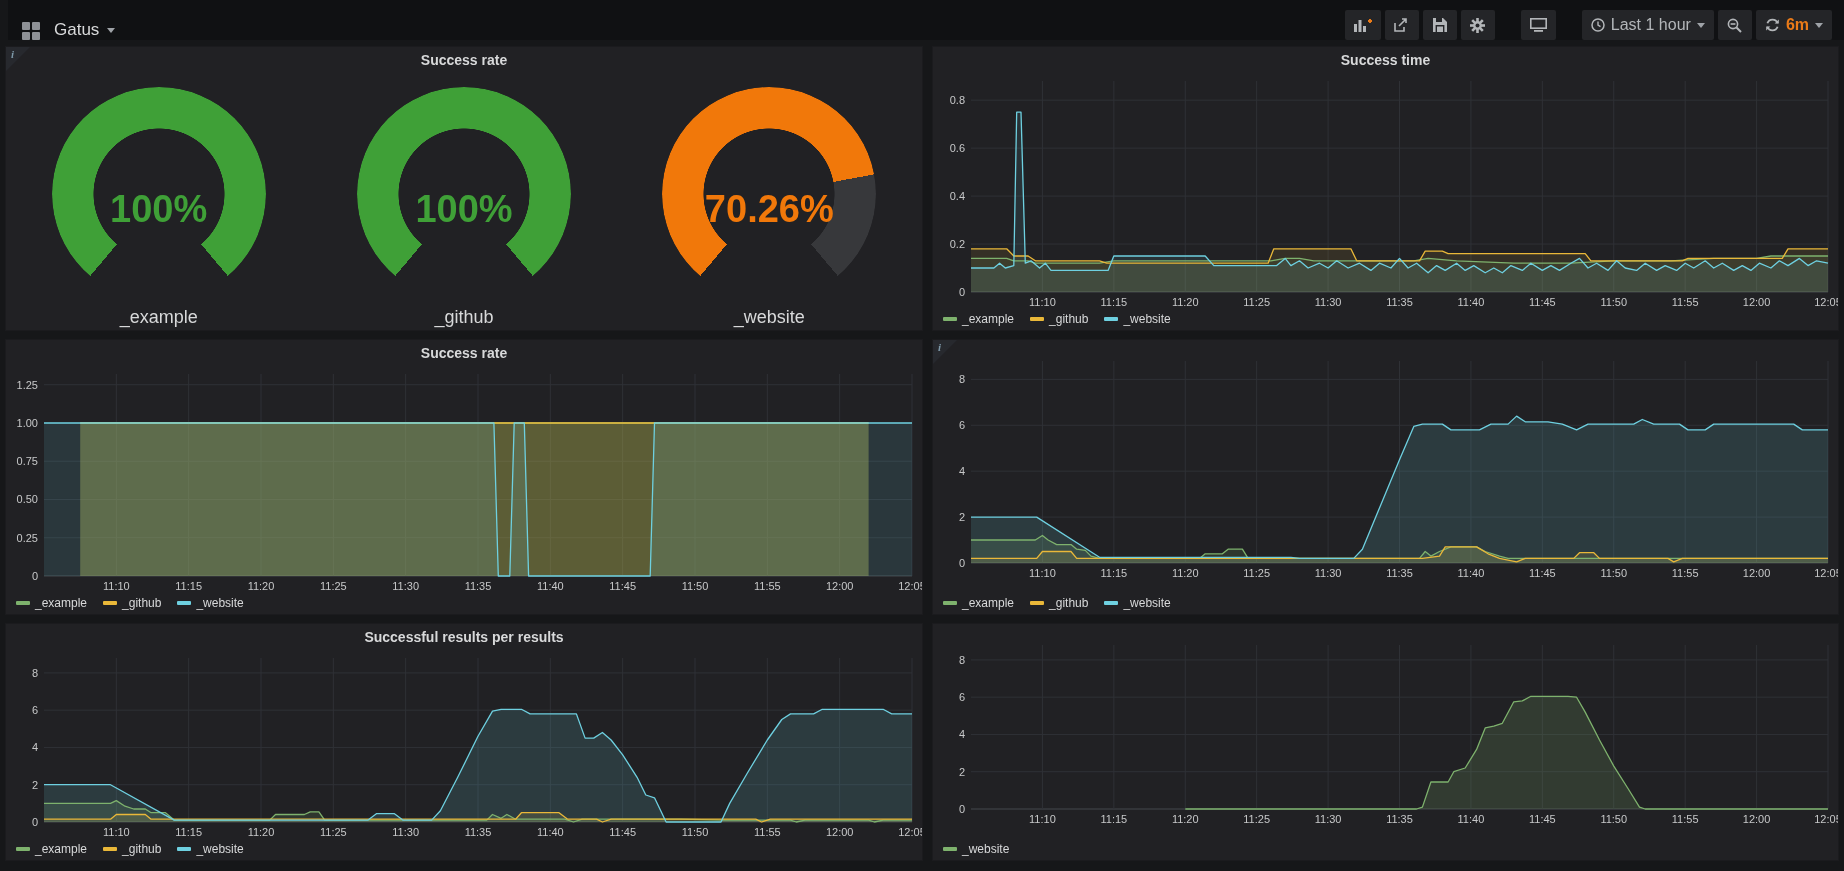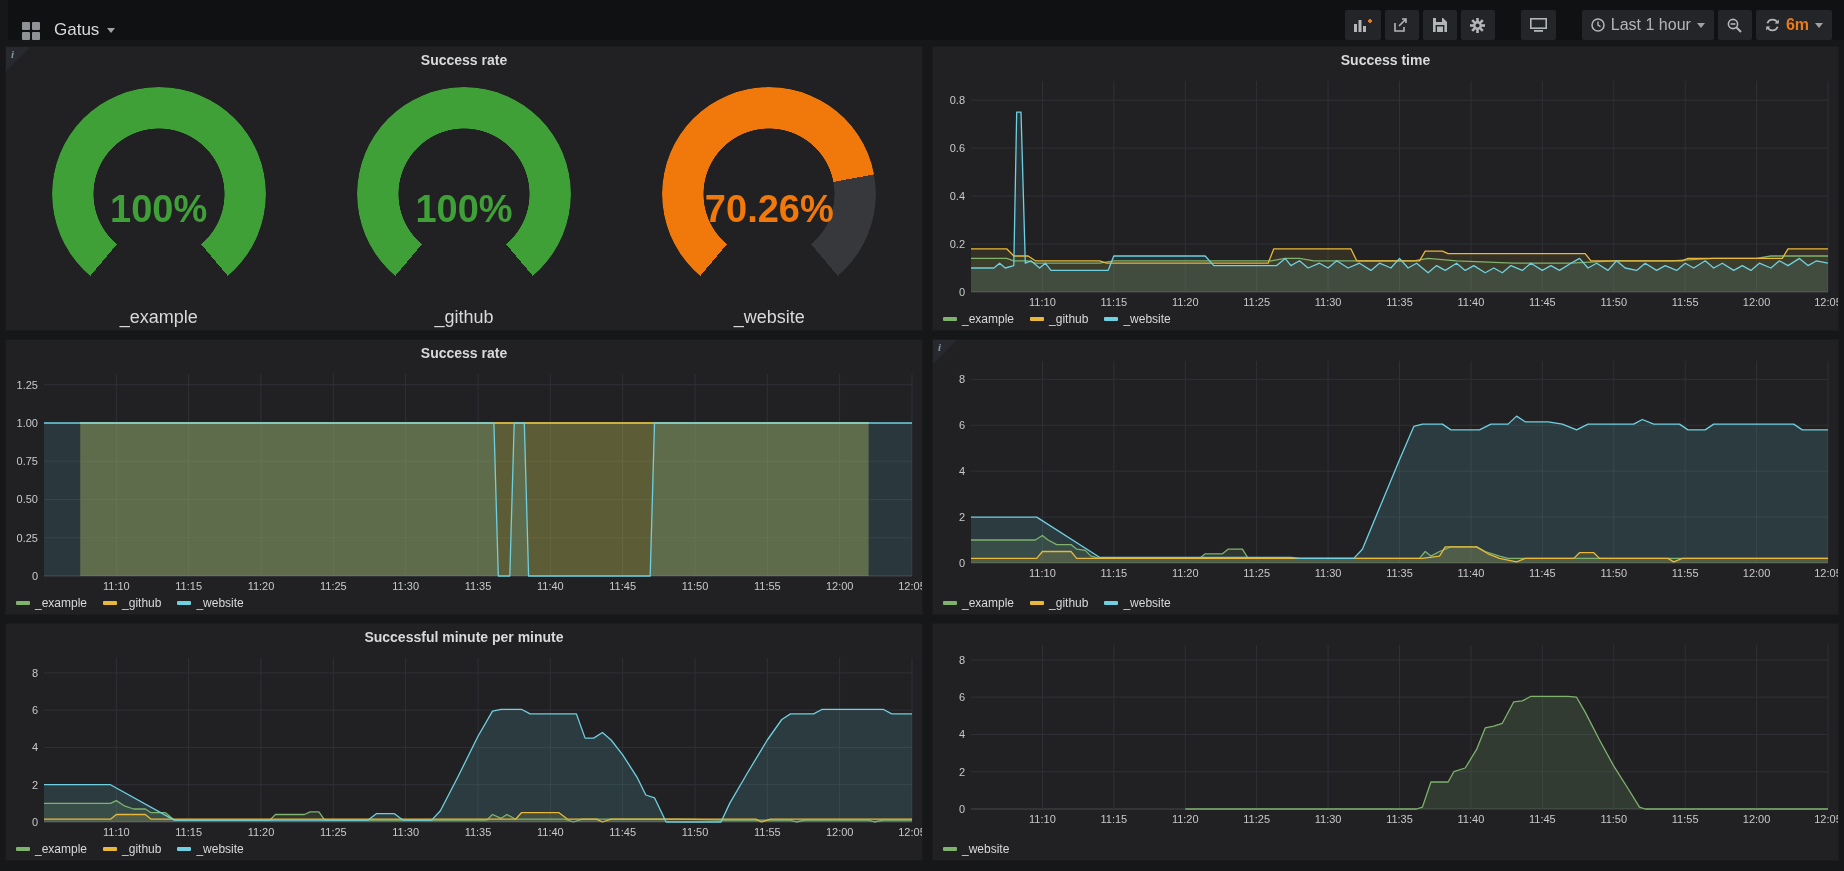--- a/index.html
+++ b/index.html
@@ -352,21 +352,21 @@
       </div>
     <div class="legend">
         <span class="li"><span class="sw" style="background:#7EB26D"></span>_example</span>
         <span class="li"><span class="sw" style="background:#EAB839"></span>_github</span>
         <span class="li"><span class="sw" style="background:#6ED0E0"></span>_website</span>
       </div>
   </div>
 
   <div class="panel">
     <div class="phead">
-        <span class="ptitle">Successful minute per minute</span>
+        <span class="ptitle">Successful results per results</span>
       </div>
     <div class="plot">
         <svg viewBox="0 0 916 190">
           <line x1="38" y1="172" x2="906" y2="172" stroke="#45484d" stroke-width="1"></line>
           <text x="32" y="176" text-anchor="end" fill="#c7c8c9" font-size="11px">0</text>
           <line x1="38" y1="134.72727272727272" x2="906" y2="134.72727272727272" stroke="#2f3136" stroke-width="1"></line>
           <text x="32" y="138.72727272727272" text-anchor="end" fill="#c7c8c9" font-size="11px">2</text>
           <line x1="38" y1="97.45454545454545" x2="906" y2="97.45454545454545" stroke="#2f3136" stroke-width="1"></line>
           <text x="32" y="101.45454545454545" text-anchor="end" fill="#c7c8c9" font-size="11px">4</text>
           <line x1="38" y1="60.18181818181819" x2="906" y2="60.18181818181819" stroke="#2f3136" stroke-width="1"></line>

